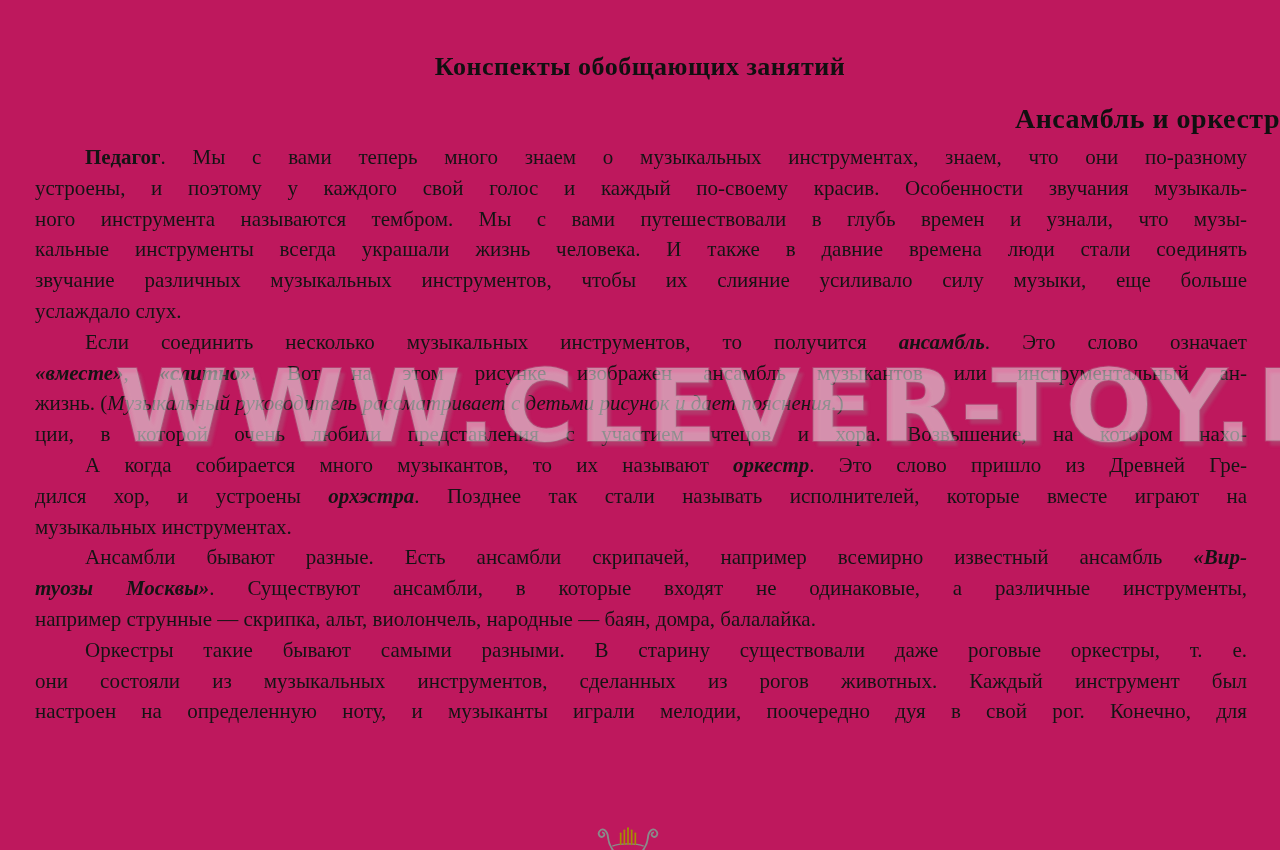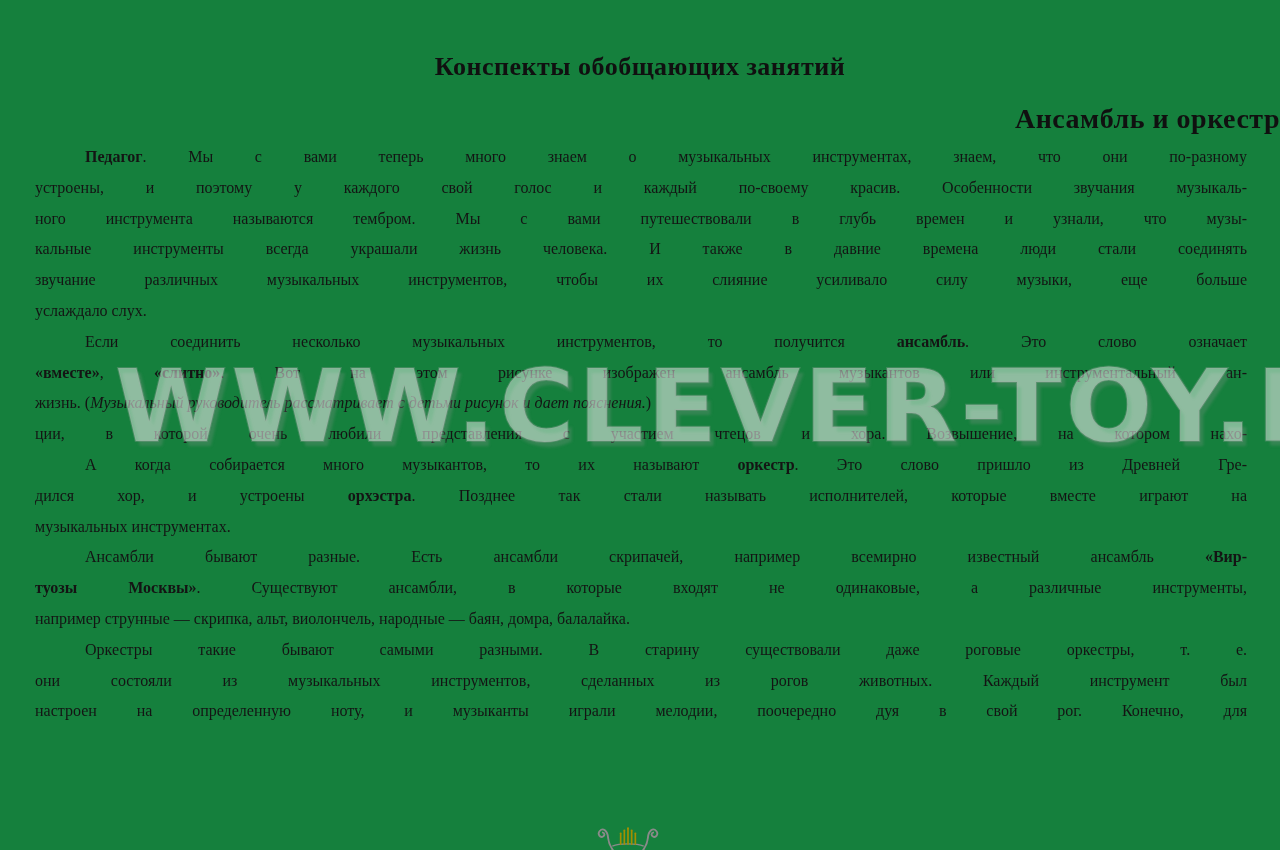--- a/index.html
+++ b/index.html
@@ -6,58 +6,58 @@
   body{
     width:1280px;height:850px;
     background:#ffffff;
     position:relative;
     overflow:hidden;
     font-family:"Liberation Serif", serif;
     color:#141414;
   }
   .page{
     position:absolute;inset:0;
-    background:#15803d;
+    background:#be185d;
   }
   .doc-title{
     position:absolute;top:52px;left:0;right:0;
     text-align:center;
     font-size:26px;font-weight:bold;
     letter-spacing:0.5px;
     color:#101010;
   }
   .doc-subtitle{
     position:absolute;top:103px;left:0;right:0;
     text-align:right;
     font-size:28px;font-weight:bold;
     letter-spacing:0.5px;
     color:#101010;
   }
   .text-body{
     position:absolute;
     top:142px;left:35px;right:33px;
-    font-size:16px;
+    font-size:21px;
     line-height:30.8px;
     z-index:1;
   }
   .paragraph{margin:0;}
   .line{
     text-align:justify;
     text-align-last:justify;
     white-space:nowrap;
     overflow:hidden;
   }
   .line.last{
     text-align-last:left;
   }
   .line.first{
     text-indent:50px;
   }
   .s-b{font-weight:bold;}
-  .s-bi{font-weight:bold;}
+  .s-bi{font-weight:bold;font-style:italic;}
   .s-i{font-style:italic;}
   .watermark{
     position:absolute;
     top:348px;left:115px;width:1060px;
     font-family:"DejaVu Sans", sans-serif;
     font-size:100px;
     font-weight:bold;
     letter-spacing:4px;
     white-space:nowrap;
     color:rgba(255,255,255,0.45);

